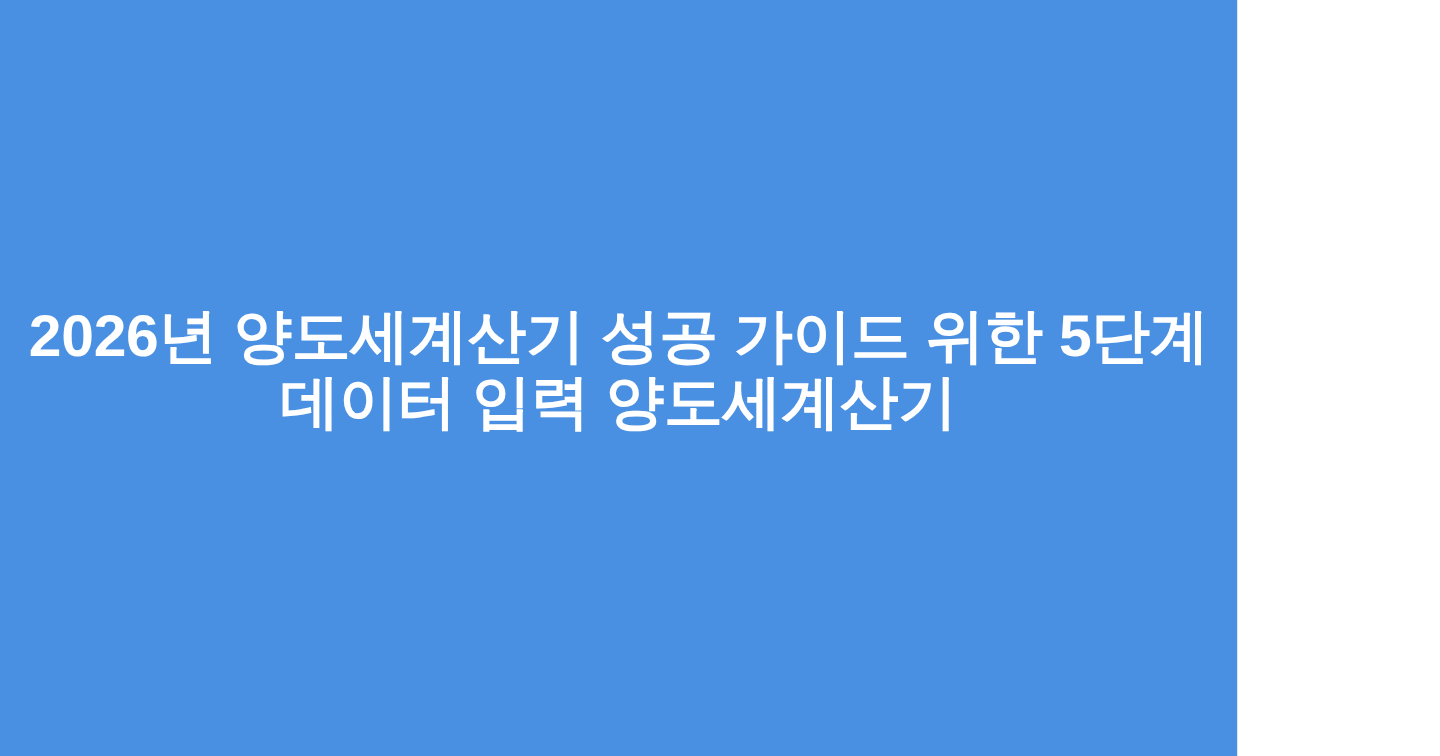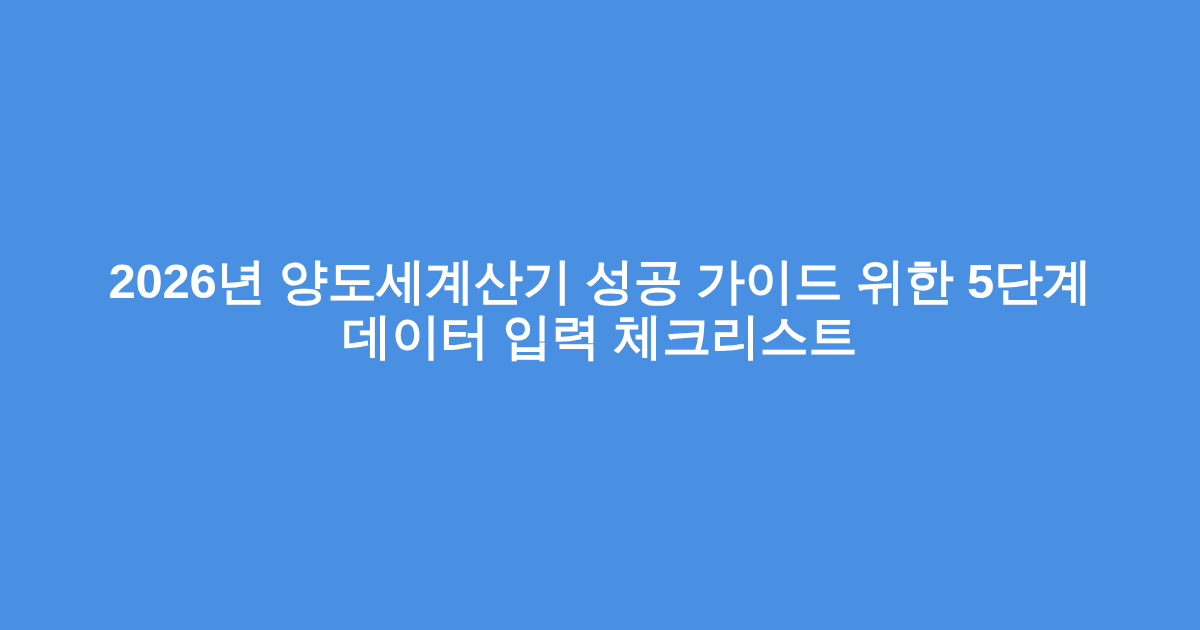--- a/index.html
+++ b/index.html
@@ -10,21 +10,21 @@
   body {
     width: 1200px;
     height: 630px;
     overflow: hidden;
     font-family: "Liberation Sans", "DejaVu Sans", sans-serif;
   }
 
   .banner {
     position: relative;
     box-sizing: border-box;
-    width: 1200px;
+    width: 1031px;
     height: 630px;
     background-color: #4a90e2;
     display: flex;
     align-items: center;
     justify-content: center;
     overflow: hidden;
   }
 
   .banner-inner {
     width: 1060px;
@@ -56,17 +56,17 @@
 </style>
 </head>
 <body>
 
 <div class="banner" style="background-color: rgb(74, 144, 226);">
 
   <div class="banner-inner">
 
     <h1 class="title" style="color: rgb(255, 255, 255);">
       <span class="title-line">2026년 양도세계산기 성공 가이드 위한 5단계</span>
-      <span class="title-line">데이터 입력 체크리스트</span>
+      <span class="title-line">데이터 입력 양도세계산기</span>
     </h1>
 
   </div>
 </div>
 
 </body></html>

